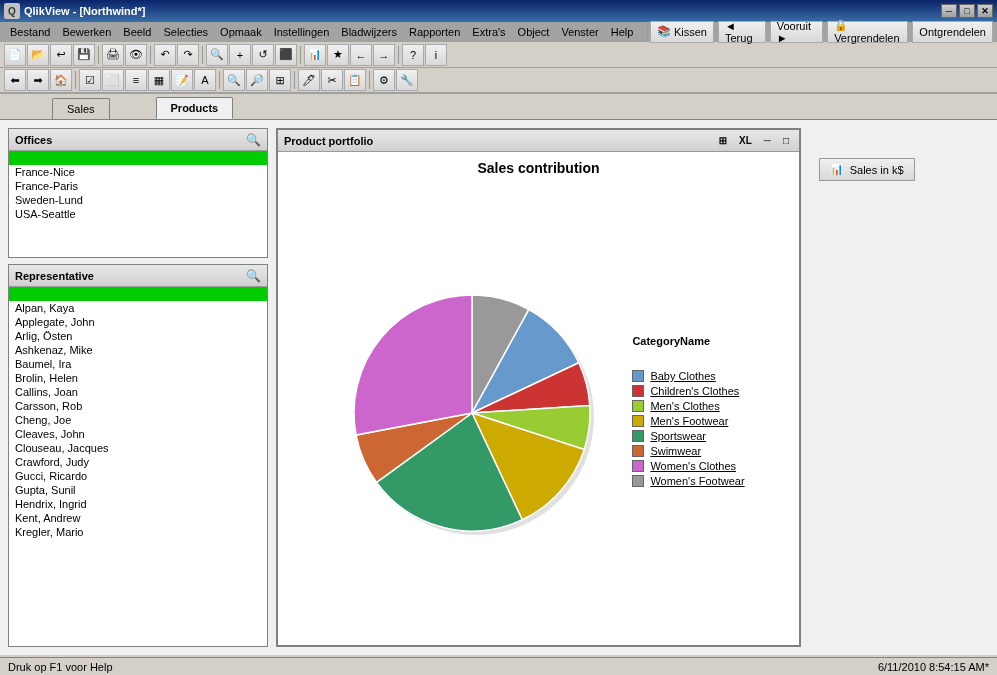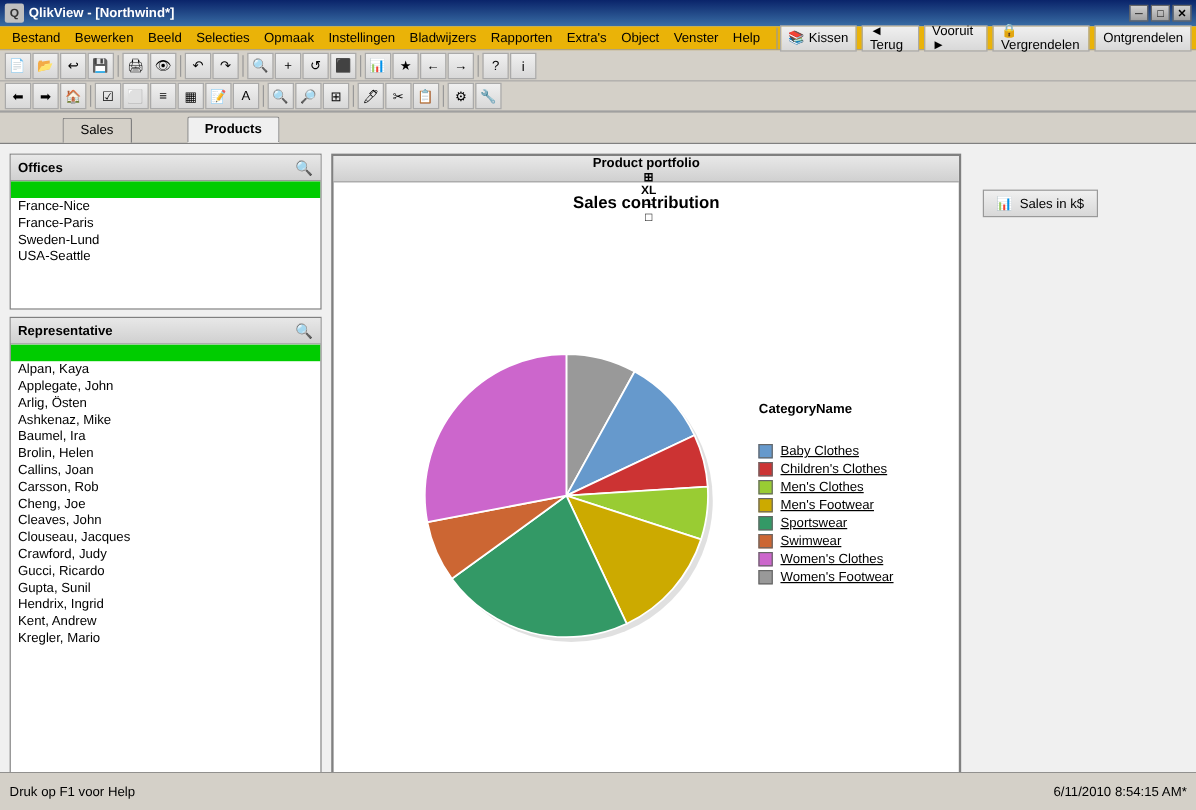--- a/index.html
+++ b/index.html
@@ -16,21 +16,21 @@
       font-size: 11px;
       font-weight: bold;
     }
     .title-bar-icon { width: 16px; height: 16px; margin-right: 4px; background: #c0c0c0; border-radius: 2px; display: flex; align-items: center; justify-content: center; font-size: 10px; color: #333; }
     .title-bar-text { flex: 1; }
     .title-bar-buttons { display: flex; gap: 2px; }
     .title-btn { width: 16px; height: 14px; background: linear-gradient(to bottom, #d0d0d0, #a0a0a0); border: 1px solid #666; font-size: 9px; display: flex; align-items: center; justify-content: center; cursor: pointer; color: #000; }
 
     
     .menu-bar {
-      background: #eab308;
+      background: #a3a3a3;
       height: 20px;
       display: flex;
       align-items: center;
       border-bottom: 1px solid #a0a0a0;
       padding: 0 4px;
       font-size: 11px;
     }
     .menu-item { padding: 2px 6px; cursor: pointer; white-space: nowrap; }
 
     
@@ -165,21 +165,20 @@
     }
     .chart-header {
       background: linear-gradient(to bottom, #e8e8e8, #d0d0d0);
       height: 22px;
       display: flex;
       align-items: center;
       padding: 0 6px;
       border-bottom: 1px solid #999;
       font-weight: bold;
       font-size: 11px;
-      flex-direction: column;
     }
     .chart-header-spacer { flex: 1; }
     .chart-header-btn { font-size: 10px; padding: 0 4px; cursor: pointer; margin-left: 4px; }
 
     
     .pie-container { width: 280px; height: 280px; position: relative; flex-shrink: 0; }
 
     
     .legend { margin-left: 20px; }
     .legend-title { font-size: 11px; font-weight: bold; margin-bottom: 23px; }
@@ -195,21 +194,21 @@
       font-size: 11px;
       cursor: pointer;
       display: flex;
       align-items: center;
       gap: 6px;
     }
 
     
     .status-bar {
       background: #d4d0c8;
-      height: 32px;
+      height: 18px;
       display: flex;
       align-items: center;
       padding: 0 8px;
       border-top: 1px solid #808080;
       font-size: 11px;
       justify-content: space-between;
       position: fixed;
       bottom: 0;
       left: 0;
       right: 0;

